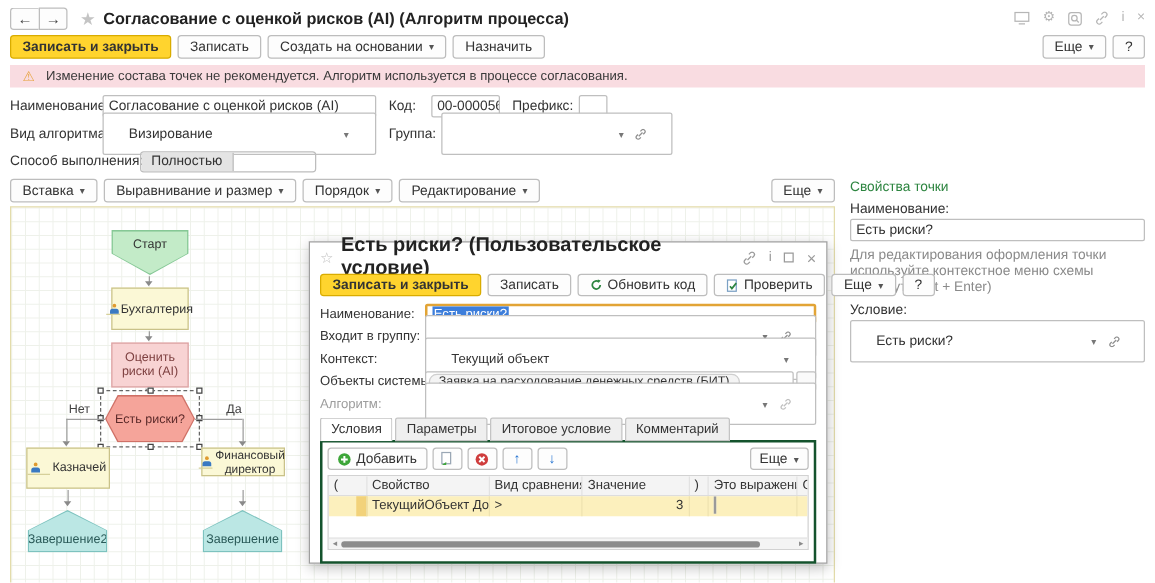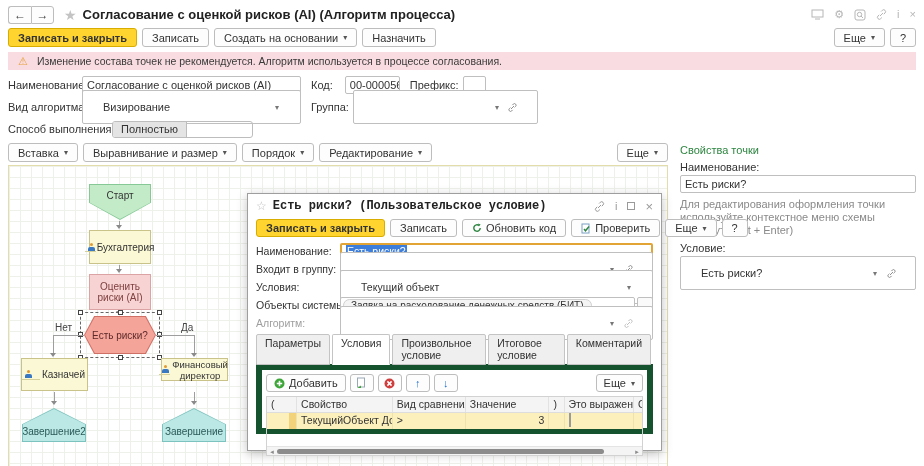--- a/index.html
+++ b/index.html
@@ -94,21 +94,21 @@
   .adown { position: absolute; width: 0; height: 0; border-left: 3px solid transparent;
            border-right: 3px solid transparent; border-top: 4px solid #8a8a8a; }
   .blabel { position: absolute; font-size: 10px; color: #444; }
   .selrect { position: absolute; border: 1px dashed #666; }
   .hdl { position: absolute; width: 5px; height: 5px; background: #fff; border: 1px solid #444; }
   
   .dialog { position: absolute; left: 247px; top: 193px; width: 415px; height: 258px;
             background: #fff; border: 1px solid #9e9e9e; box-shadow: 0 3px 10px rgba(0,0,0,.25); z-index: 5; }
   .dlg-title { display: flex; align-items: center; height: 22px; padding: 2px 8px 0 8px; }
   .dlg-title .st { color: #c2c2c2; font-size: 12px; margin-right: 6px; }
-  .dlg-title .t { font-weight: bold; font-size: 12px; color: #222; flex: 1; font-family: Liberation Mono, monospace; }
+  .dlg-title .t { font-weight: bold; font-size: 16px; color: #222; flex: 1; }
   .dlg-title .ic { display: flex; align-items: center; gap: 10px; color: #9a9a9a; }
   .maxsq { width: 8px; height: 8px; border: 1px solid #9a9a9a; }
   .dlg-cmd { display: flex; align-items: center; gap: 5px; padding: 3px 8px; }
   .dlg-cmd .right { margin-left: auto; display: flex; gap: 5px; }
   .dlg-cmd .btn { height: 18px; }
   .dfields { padding: 3px 8px 0 8px; }
   .drow { display: flex; align-items: center; height: 16px; margin-bottom: 2px; font-size: 10.5px; }
   .drow .dl { width: 84px; white-space: nowrap; }
   .drow .fld { flex: 1; height: 16px; }
   .focusfld { border: 2px solid #e2a435; border-radius: 2px; }
@@ -116,21 +116,21 @@
   .tagpill { background: #f4f4f4; border: 1px solid #cfcfcf; border-radius: 8px; padding: 0 7px;
              font-size: 10px; height: 13px; display: flex; align-items: center; white-space: nowrap; }
   .dotsbtn { width: 16px; height: 16px; margin-left: 2px; border: 1px solid #bfbfbf; border-radius: 2px;
              display: flex; align-items: center; justify-content: center; color: #777; font-size: 9px;
              background: #fafafa; }
   .graylbl { color: #9e9e9e; }
   .tabs { display: flex; margin: 3px 8px 0 8px; position: relative; }
   .tab { padding: 2px 8px 3px 8px; font-size: 10.5px; border: 1px solid #c4c4c4; background: #efefef;
          margin-right: 2px; border-radius: 2px 2px 0 0; color: #333; }
   .tab.active { background: #fff; border-bottom-color: #fff; font-weight: normal; position: relative; z-index: 2; }
-  .tabpanel { margin: -1px 8px 0 8px; border: 6px solid #14532d; padding: 4px; height: 70px; background: #fff; }
+  .tabpanel { margin: -1px 8px 0 8px; border: 2px solid #14532d; padding: 4px; height: 99px; background: #fff; }
   .ttools { display: flex; align-items: center; gap: 4px; margin-bottom: 4px; }
   .ttools .btn { height: 18px; padding: 0 7px; }
   .iconbtn { width: 24px; justify-content: center; padding: 0; }
   .arrow-blue { color: #1e6fd0; font-weight: bold; font-size: 11px; }
   .ttools .right { margin-left: auto; }
   .ctable { border: 1px solid #d2d2d2; font-size: 10.5px; position: relative; height: 60px; overflow: hidden; }
   .trh, .trb { display: flex; align-items: stretch; }
   .trh { background: #f4f4f4; border-bottom: 1px solid #ddd; height: 16px; }
   .trh > div { padding: 1px 4px; border-right: 1px solid #e2e2e2; white-space: nowrap; overflow: hidden; }
   .trb { height: 16px; background: #fcf0bd; }
@@ -458,21 +458,21 @@
         <span class="val"></span>
         <span class="cbtn">▾</span>
         <span class="lbtn">
             <svg width="9" height="9" viewBox="0 0 9 9">
               <path d="M3 6 L6 3 M2.4 4.6 L1.4 5.6 a1.6 1.6 0 0 0 2.3 2.3 L4.7 6.9 M6.6 4.4 L7.6 3.4 a1.6 1.6 0 0 0 -2.3 -2.3 L4.3 2.1" stroke="#8f8f8f" fill="none"></path>
             </svg>
           </span>
       </div>
     </div>
     <div class="drow">
-      <span class="dl">Условия:</span>
+      <span class="dl">Контекст:</span>
       <div class="inp combo fld">
         <span class="val">Текущий объект</span>
         <span class="cbtn">▾</span>
       </div>
     </div>
     <div class="drow">
       <span class="dl">Объекты системы:</span>
       <div class="inp fld" style="padding:0 2px">
         <span class="tagpill">Заявка на расходование денежных средств (БИТ)</span>
       </div>
@@ -486,23 +486,22 @@
         <span class="lbtn">
             <svg width="9" height="9" viewBox="0 0 9 9">
               <path d="M3 6 L6 3 M2.4 4.6 L1.4 5.6 a1.6 1.6 0 0 0 2.3 2.3 L4.7 6.9 M6.6 4.4 L7.6 3.4 a1.6 1.6 0 0 0 -2.3 -2.3 L4.3 2.1" stroke="#c0c0c0" fill="none"></path>
             </svg>
           </span>
       </div>
     </div>
   </div>
 
   <div class="tabs">
+    <div class="tab active">Условия</div>
     <div class="tab">Параметры</div>
-    <div class="tab active">Условия</div>
-    <div class="tab">Произвольное условие</div>
     <div class="tab">Итоговое условие</div>
     <div class="tab">Комментарий</div>
   </div>
 
   <div class="tabpanel">
     <div class="ttools">
       <div class="btn">
         <span>
             <svg width="11" height="11" viewBox="0 0 11 11">
               <circle cx="5.5" cy="5.5" r="5" fill="#3da639"></circle>

